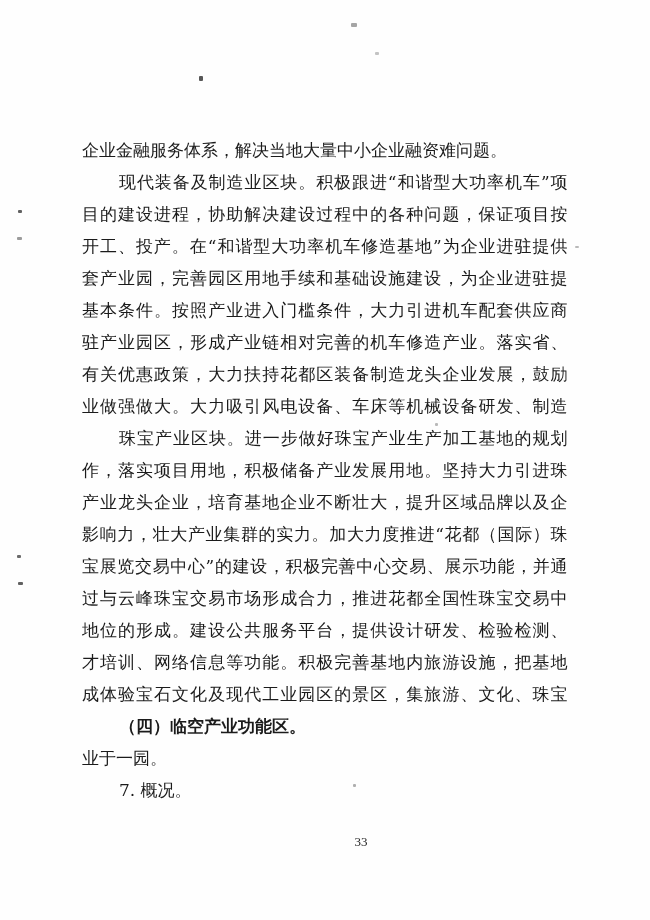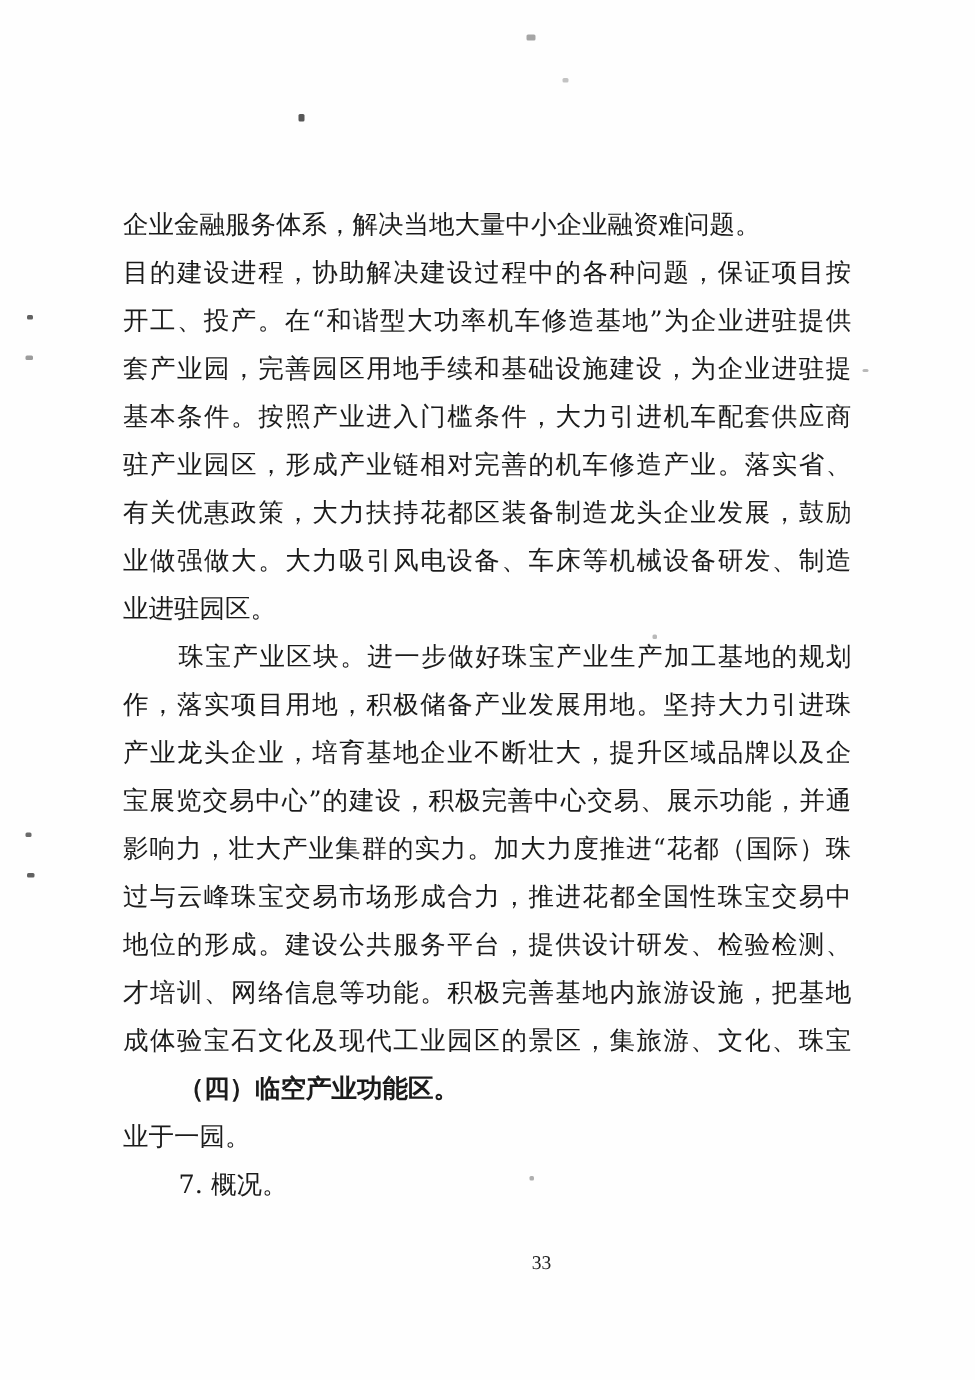--- a/index.html
+++ b/index.html
@@ -60,33 +60,33 @@
     background: #3a3a3a;
     border-radius: 1px;
   }
 </style>
 </head>
 <body>
 
 <div class="page">
   <div class="textblock" id="textblock">
       <div class="line nojust">企业金融服务体系，解决当地大量中小企业融资难问题。</div>
+      <div class="line indent">现代装备及制造业区块。积极跟进“和谐型大功率机车”项</div>
       <div class="line">目的建设进程，协助解决建设过程中的各种问题，保证项目按时</div>
       <div class="line">开工、投产。在“和谐型大功率机车修造基地”为企业进驻提供</div>
       <div class="line">套产业园，完善园区用地手续和基础设施建设，为企业进驻提供</div>
       <div class="line">基本条件。按照产业进入门槛条件，大力引进机车配套供应商进</div>
       <div class="line">驻产业园区，形成产业链相对完善的机车修造产业。落实省、市</div>
       <div class="line">有关优惠政策，大力扶持花都区装备制造龙头企业发展，鼓励企</div>
       <div class="line">业做强做大。大力吸引风电设备、车床等机械设备研发、制造企</div>
-      <div class="line nojust">业进驻园区。</div>
       <div class="line indent">珠宝产业区块。进一步做好珠宝产业生产加工基地的规划工</div>
       <div class="line">作，落实项目用地，积极储备产业发展用地。坚持大力引进珠宝</div>
       <div class="line">产业龙头企业，培育基地企业不断壮大，提升区域品牌以及企业</div>
+      <div class="line">影响力，壮大产业集群的实力。加大力度推进“花都（国际）珠</div>
       <div class="line">宝展览交易中心”的建设，积极完善中心交易、展示功能，并通</div>
-      <div class="line">影响力，壮大产业集群的实力。加大力度推进“花都（国际）珠</div>
       <div class="line">过与云峰珠宝交易市场形成合力，推进花都全国性珠宝交易中心</div>
       <div class="line">地位的形成。建设公共服务平台，提供设计研发、检验检测、人</div>
       <div class="line">才培训、网络信息等功能。积极完善基地内旅游设施，把基地建</div>
       <div class="line">成体验宝石文化及现代工业园区的景区，集旅游、文化、珠宝产</div>
       <div class="line indent nojust bold">（四）临空产业功能区。</div>
       <div class="line nojust">业于一园。</div>
       <div class="line indent nojust">7. 概况。</div>
     </div>
   <div class="pagenum">33</div>
   <div id="specks">

